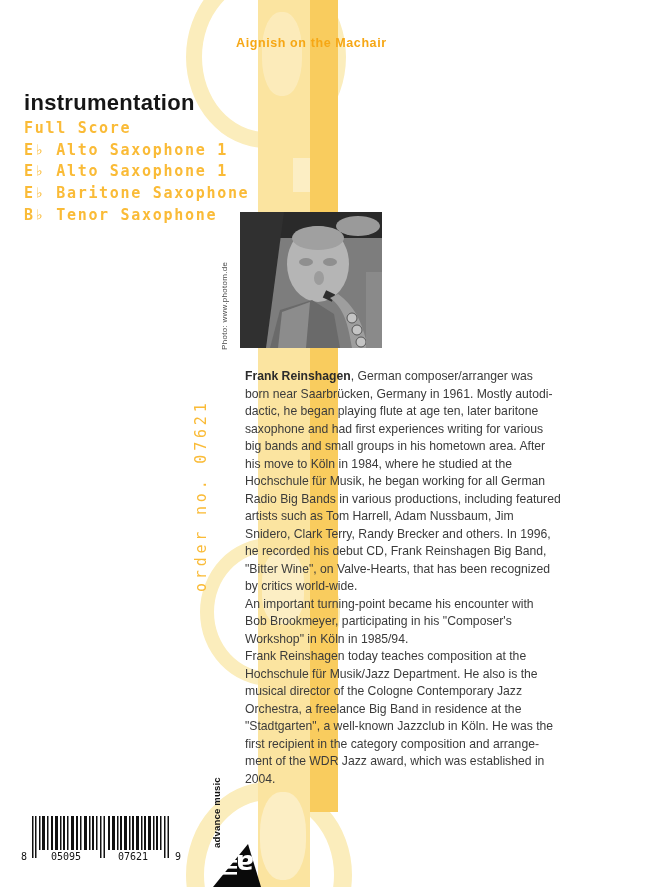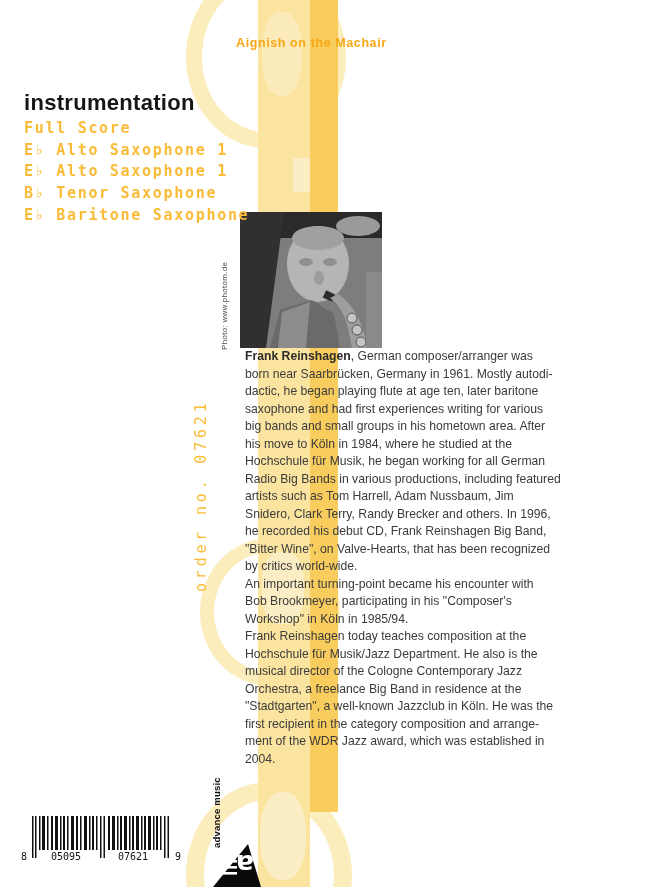--- a/index.html
+++ b/index.html
@@ -30,21 +30,21 @@
   .heading{
     position:absolute;left:24px;top:90px;z-index:5;
     font-size:22px;font-weight:bold;letter-spacing:0.3px;color:#161616;
   }
   .inst-list{
     position:absolute;left:24px;top:118px;z-index:5;margin:0;padding:0;list-style:none;
     font-family:"DejaVu Sans Mono", monospace;font-weight:bold;
     font-size:15px;line-height:21.7px;letter-spacing:1.7px;color:#FABB37;
   }
   .bio{
-    position:absolute;left:245px;top:348px;width:360px;z-index:5;
+    position:absolute;left:245px;top:368px;width:360px;z-index:5;
     font-size:12.2px;line-height:17.5px;color:#3b3b3b;
   }
   .bio p{margin:0;white-space:pre-line;}
   .bio .bold-name{font-weight:bold;color:#2b2b2b;}
   
   .vrot{position:absolute;transform-origin:0 100%;transform:rotate(-90deg);white-space:nowrap;z-index:5;}
   .photo-credit{
     left:229px;top:341px;height:9px;line-height:9px;
     font-size:8px;color:#4a4a4a;letter-spacing:0.3px;
   }
@@ -82,22 +82,22 @@
   <div class="ghost-white gw-3"></div>
   <div class="ghost-white gw-4"></div>
 
   <div class="title">Aignish on the Machair</div>
 
   <div class="heading">instrumentation</div>
   <ul class="inst-list">
     <li>Full Score</li>
     <li>E♭ Alto Saxophone 1</li>
     <li>E♭ Alto Saxophone 1</li>
+    <li>E♭ Baritone Saxophone</li>
     <li>B♭ Tenor Saxophone</li>
-    <li>E♭ Baritone Saxophone</li>
   </ul>
 
   <svg class="photo" viewBox="0 0 142 136">
     <rect x="0" y="0" width="142" height="136" fill="#7d7d7d"></rect>
     <rect x="0" y="0" width="142" height="26" fill="#2a2a2a"></rect>
     <polygon points="0,0 44,0 26,136 0,136" fill="#303030"></polygon>
     <ellipse cx="118" cy="14" rx="22" ry="10" fill="#9a9a9a"></ellipse>
     <ellipse cx="78" cy="52" rx="31" ry="38" fill="#b5b5b5"></ellipse>
     <ellipse cx="78" cy="26" rx="26" ry="12" fill="#a0a0a0"></ellipse>
     <ellipse cx="66" cy="50" rx="7" ry="4" fill="#8f8f8f"></ellipse>

